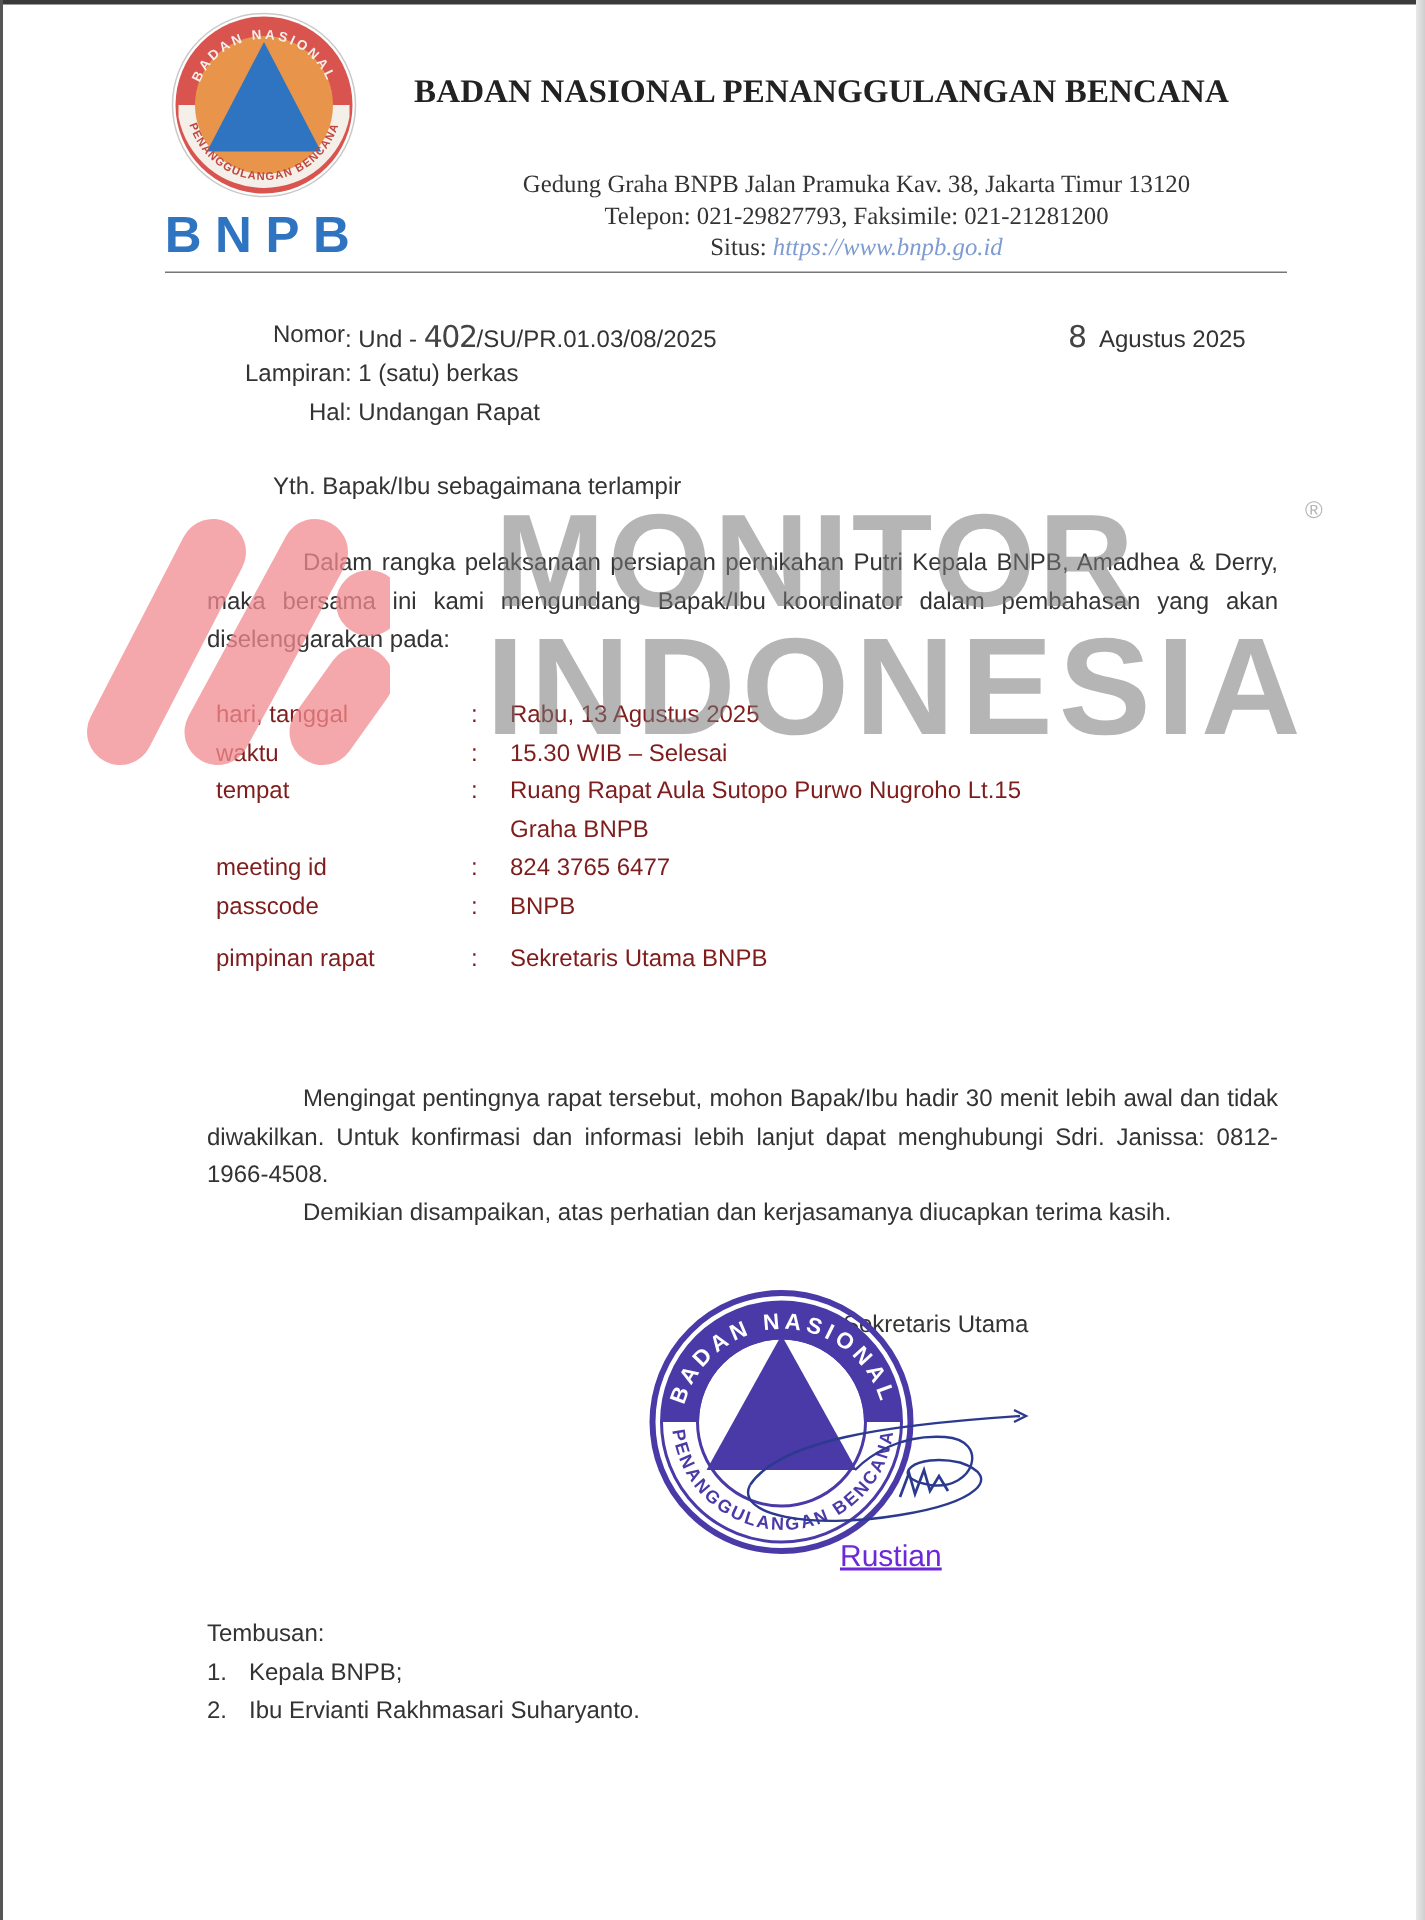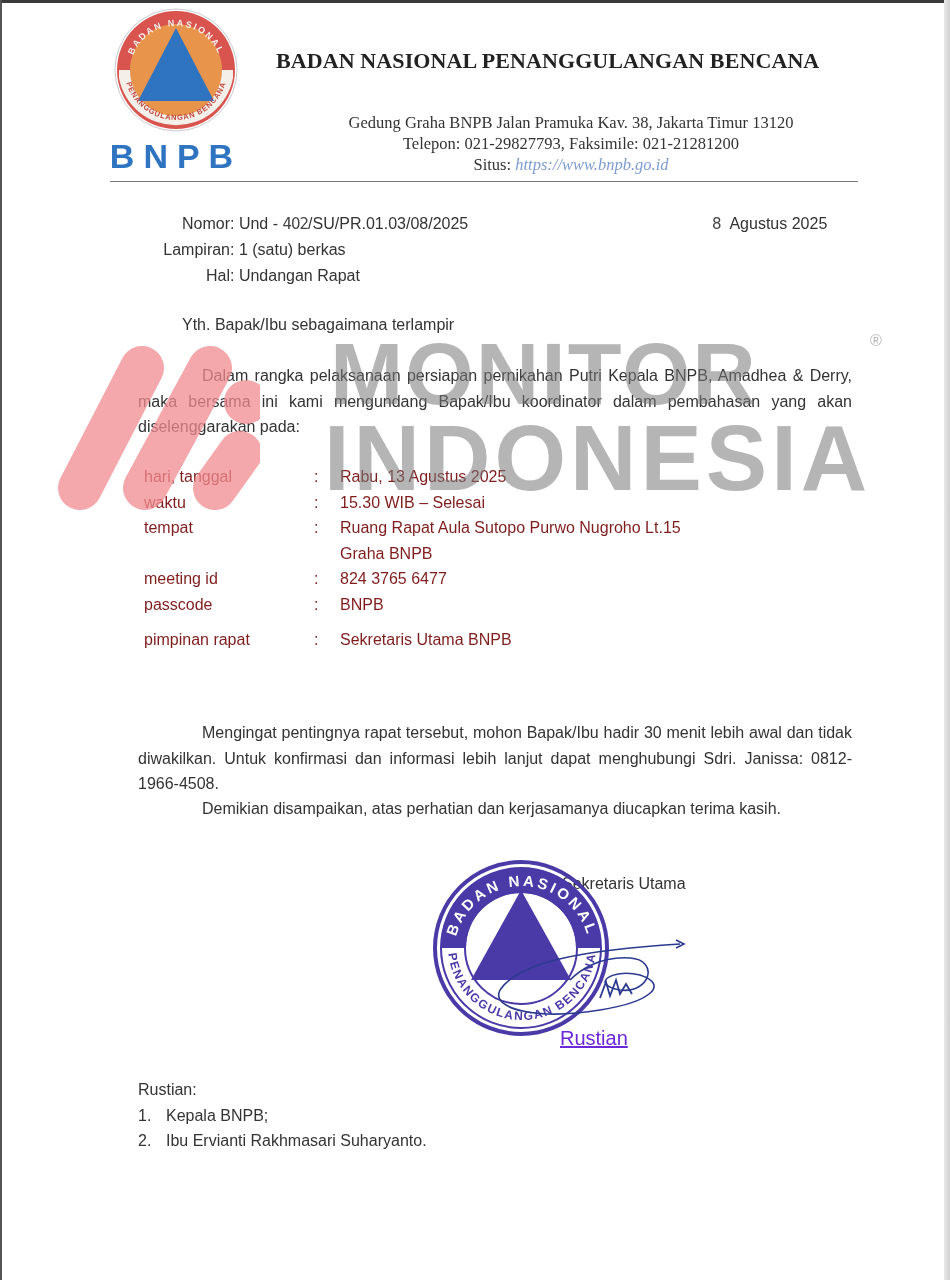--- a/index.html
+++ b/index.html
@@ -26,21 +26,21 @@
   .addr1 { top: 90px; }
   .addr2 { top: 111px; }
   .addr3 { top: 132px; }
   .site-link { color: #7d9bd1; font-style: italic; }
   .rule { position: absolute; left: 110px; top: 181px; width: 748px; height: 1px; background: #777; }
 
   .meta { position: absolute; left: 138px; top: 211px; font-size: 16px; color: #333; }
   .meta-row { height: 26px; line-height: 26px; display: flex; }
   .meta-label { width: 92px; text-align: right; }
   .meta-date { position: absolute; left: 712px; top: 211px; font-size: 16px; color: #333; line-height: 26px; }
-  .hand { font-family: "DejaVu Sans", sans-serif; font-size: 15px; color: #444; letter-spacing: -1px; }
+  .hand { font-family: "DejaVu Sans", sans-serif; font-size: 20px; color: #444; letter-spacing: -1px; }
 
   .body-text { position: absolute; left: 138px; width: 714px; font-size: 16px; color: #333; line-height: 25.5px; }
   .salutation { top: 312px; margin-left: 44px; }
   .para1 { top: 363px; text-align: justify; text-indent: 64px; }
   .details { position: absolute; left: 144px; top: 464px; font-size: 16px; color: #7f1d1d; }
   .d-row { display: flex; line-height: 25.5px; }
   .d-label { width: 170px; }
   .d-colon { width: 26px; }
   .d-gap { height: 10px; }
   .para2 { top: 720px; text-align: justify; text-indent: 64px; }
@@ -187,21 +187,21 @@
 <svg class="signature" viewBox="0 0 220 90">
   <path d="M 20 60 C 40 30, 110 20, 200 14" fill="none" stroke="#2b3a8f" stroke-width="1.6"></path>
   <path d="M 196 10 L 204 14 L 196 18" fill="none" stroke="#2b3a8f" stroke-width="1.6"></path>
   <path d="M 20 60 C 10 80, 60 90, 120 80 C 170 72, 190 55, 160 45 C 130 38, 110 55, 140 60 C 170 64, 180 30, 150 28 C 120 26, 100 40, 90 50" fill="none" stroke="#2b3a8f" stroke-width="1.6"></path>
   <path d="M 120 68 L 126 52 L 130 66 L 136 50 L 140 64 L 146 54 L 152 64" fill="none" stroke="#2b3a8f" stroke-width="1.8"></path>
 </svg>
 
 <div class="signer-name">Rustian</div>
 
 <div class="cc">
-  <div>Rustian:</div>
+  <div>Tembusan:</div>
   <div class="cc-item">
       <span class="cc-num">1.</span>
       <span>Kepala BNPB;</span>
     </div>
   <div class="cc-item">
       <span class="cc-num">2.</span>
       <span>Ibu Ervianti Rakhmasari Suharyanto.</span>
     </div>
 </div>
 

